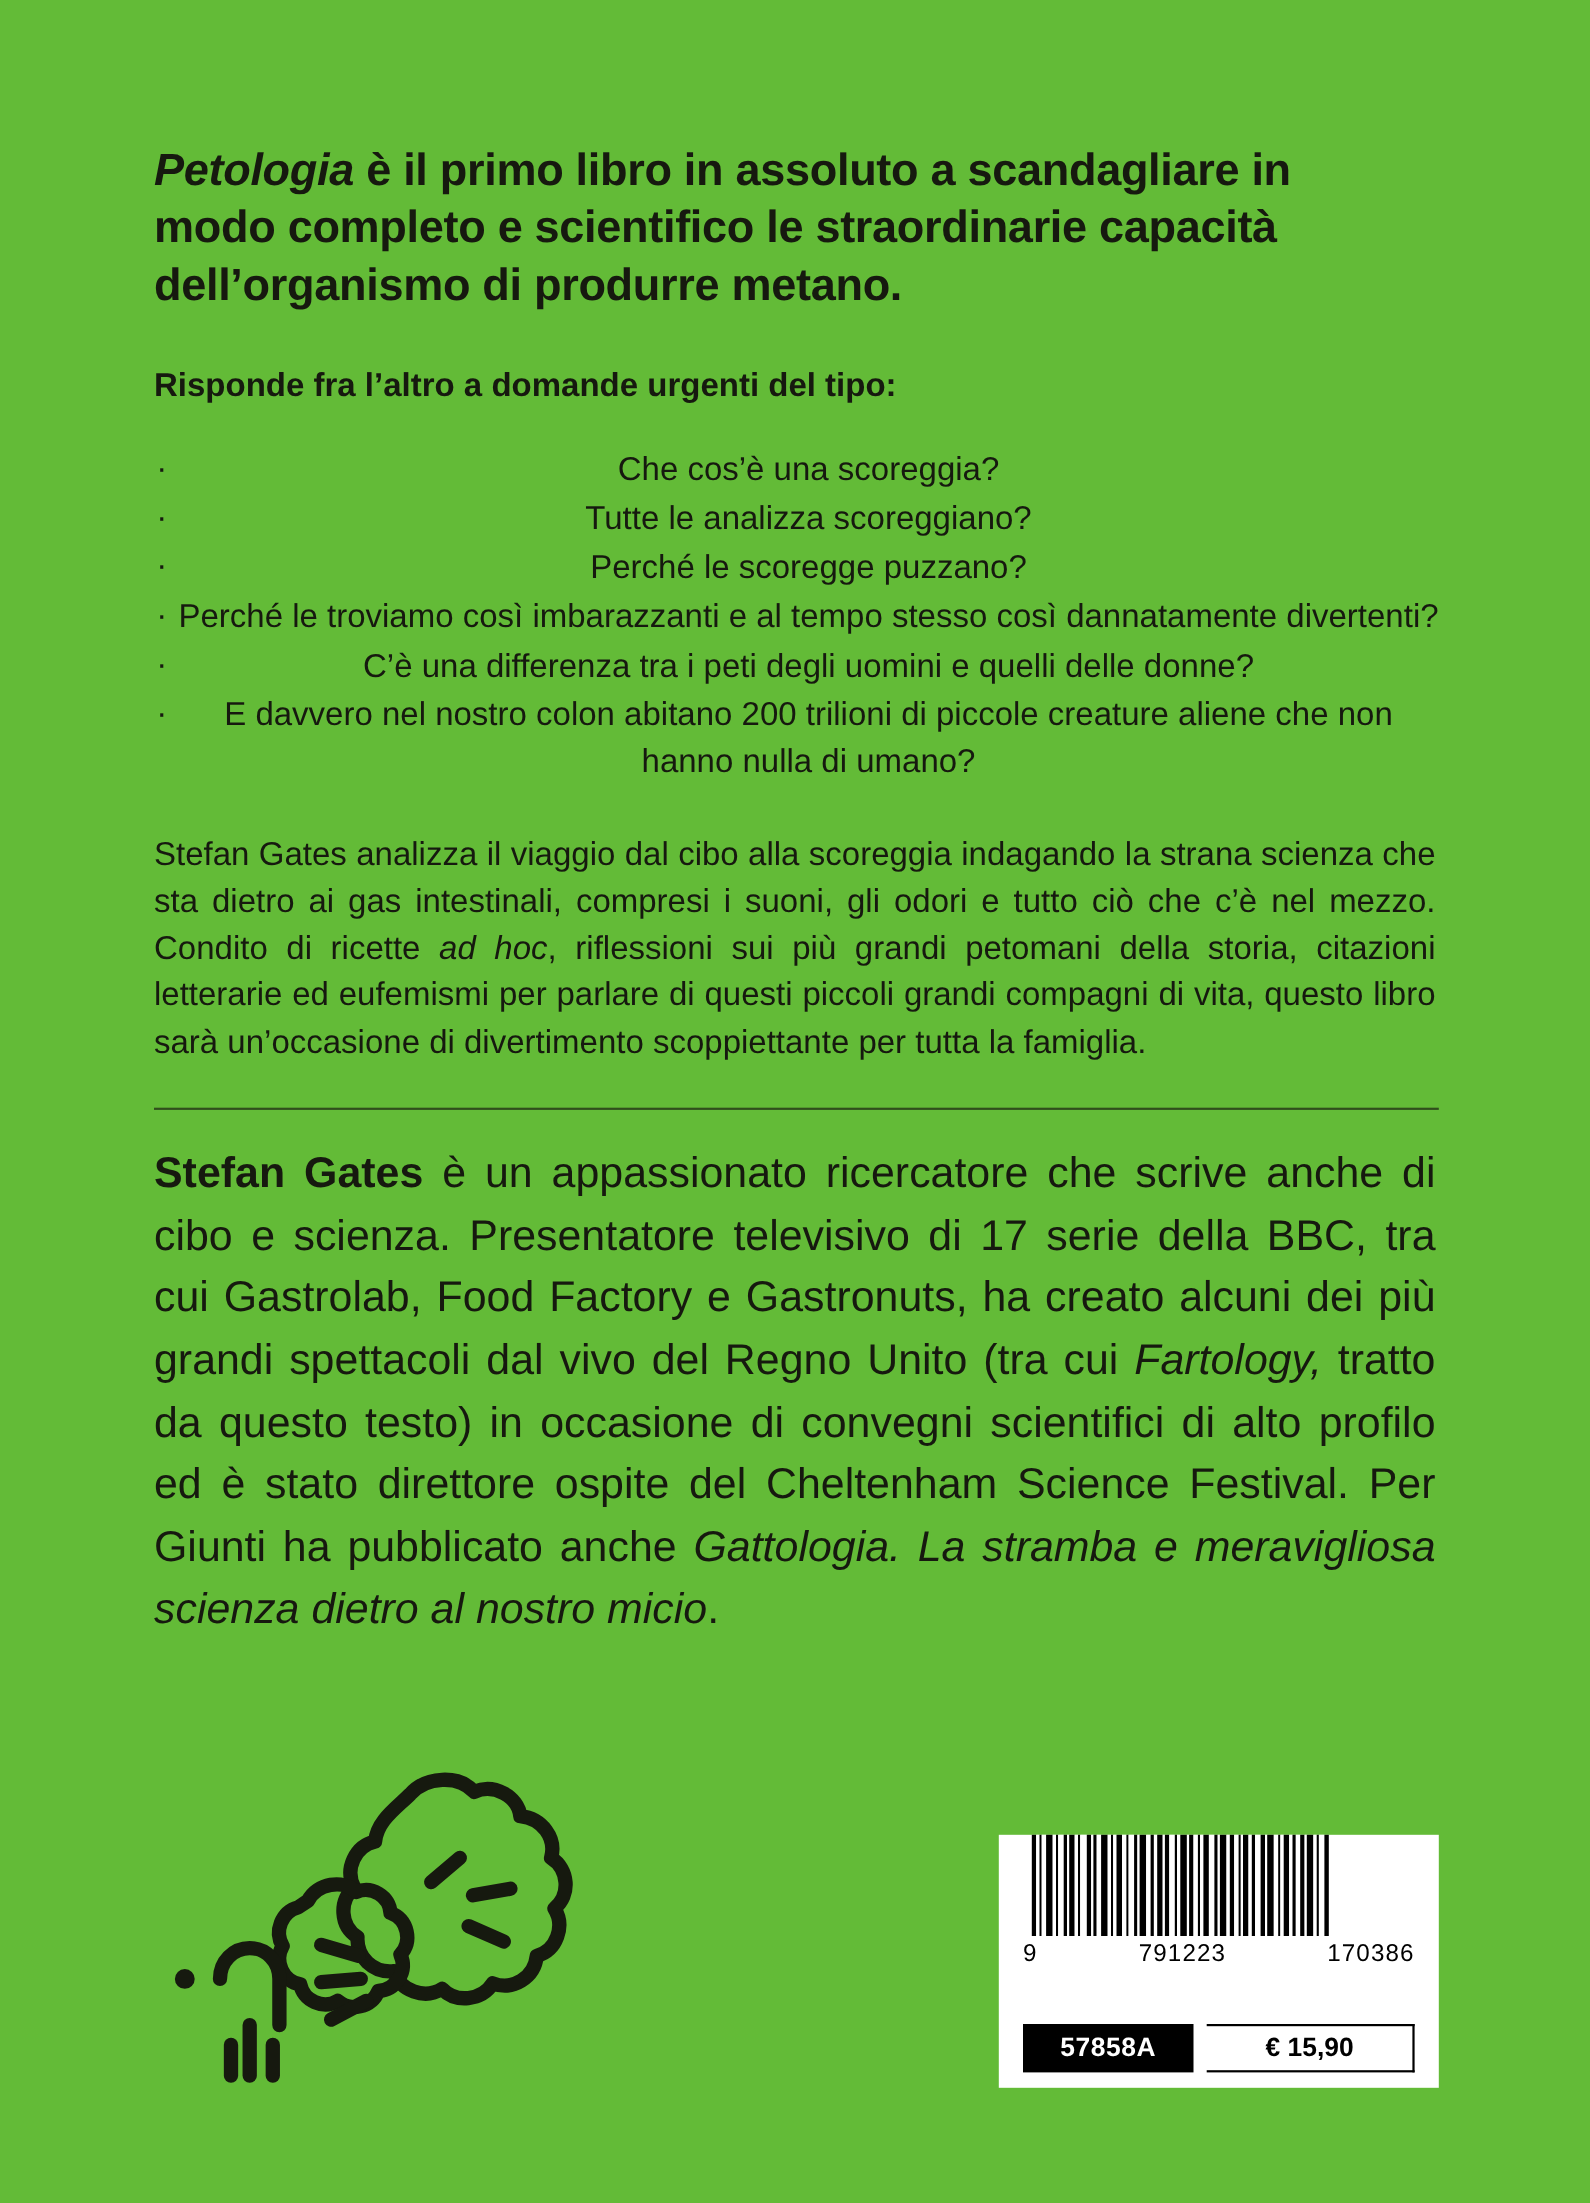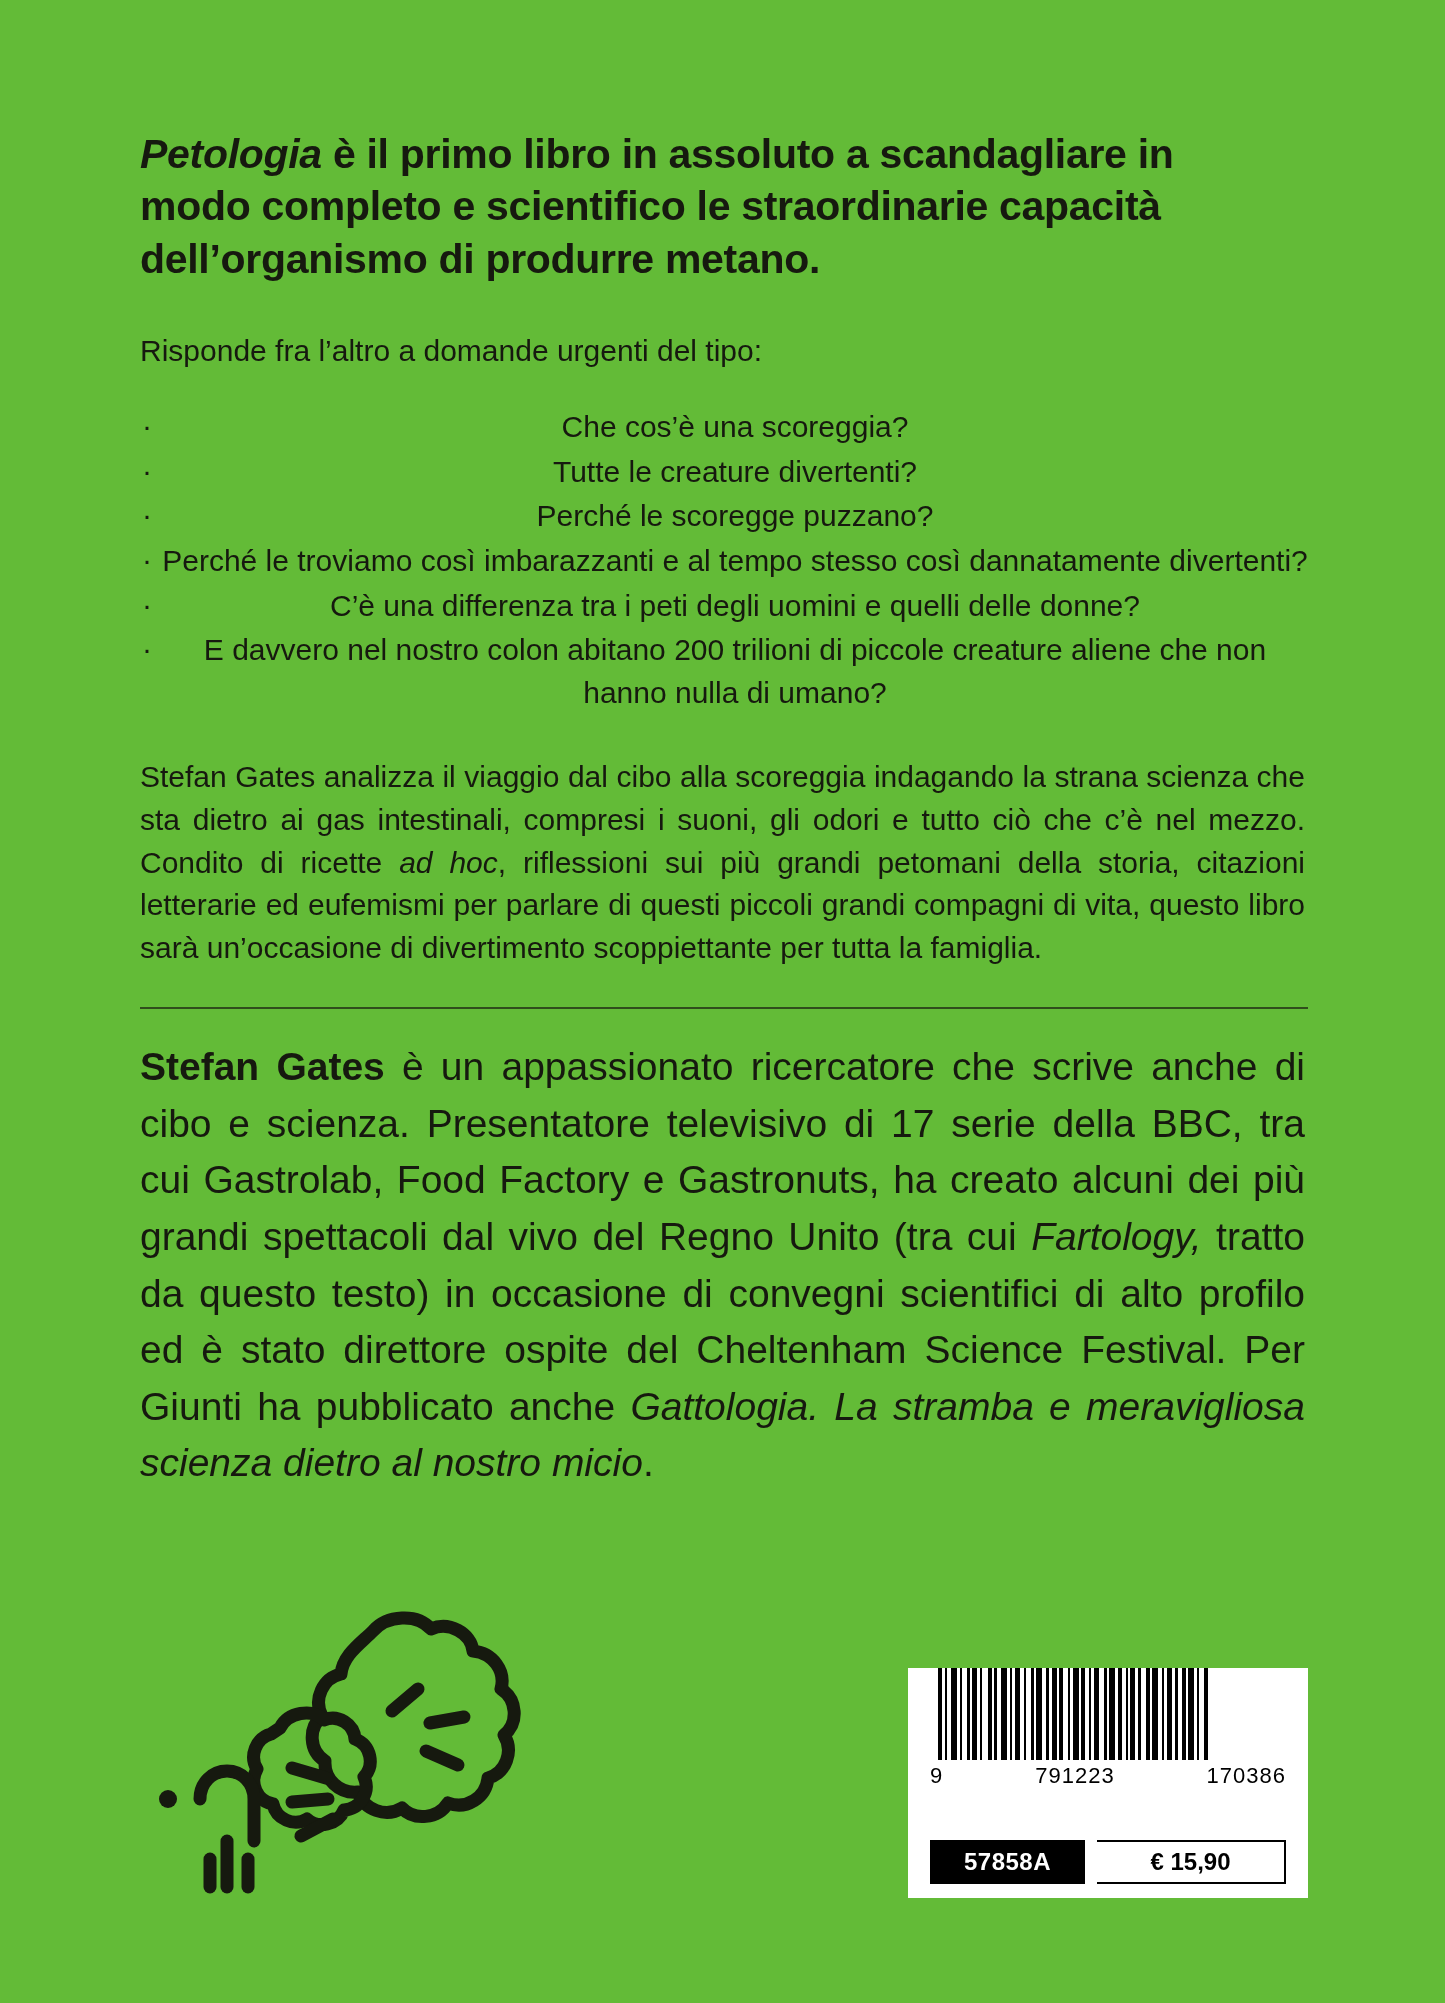--- a/index.html
+++ b/index.html
@@ -36,21 +36,21 @@
     max-width: 1120px;
   }
   .headline em {
     font-style: italic;
     font-weight: 700;
   }
   .intro {
     font-size: 30px;
     line-height: 1.36;
     margin: 0 0 34px 0;
-    font-weight: 400;
+    font-weight: 700;
   }
   ul.questions {
     list-style: none;
     margin: 0 0 42px 0;
     padding: 0;
     font-size: 30px;
     line-height: 1.42;
     text-align: center;
   }
   ul.questions li {
@@ -182,21 +182,21 @@
   <div class="content">
 
     <p class="headline">
       <em>Petologia</em><span> è il primo libro in assoluto a scandagliare in modo completo e scientifico le straordinarie capacità dell’organismo di produrre metano.</span>
     </p>
 
     <p class="intro">Risponde fra l’altro a domande urgenti del tipo:</p>
 
     <ul class="questions">
       <li>Che cos’è una scoreggia?</li>
-      <li>Tutte le creature divertenti?</li>
+      <li>Tutte le analizza scoreggiano?</li>
       <li>Perché le scoregge puzzano?</li>
       <li>Perché le troviamo così imbarazzanti e al tempo stesso così danna­tamente divertenti?</li>
       <li>C’è una differenza tra i peti degli uomini e quelli delle donne?</li>
       <li>E davvero nel nostro colon abitano 200 trilioni di piccole creature aliene che non hanno nulla di umano?</li>
     </ul>
 
     <p class="body-para">
       <span>Stefan Gates analizza il viaggio dal cibo alla scoreggia indagando la strana scienza che sta dietro ai gas intestinali, compresi i suoni, gli odori e tutto ciò che c’è nel mezzo. Condito di ricette </span><em>ad hoc</em><span>, riflessioni sui più grandi petomani della storia, citazioni letterarie ed eufemismi per parlare di questi piccoli grandi compagni di vita, questo libro sarà un’occasione di divertimento scoppiettante per tutta la famiglia.</span>
     </p>
 

